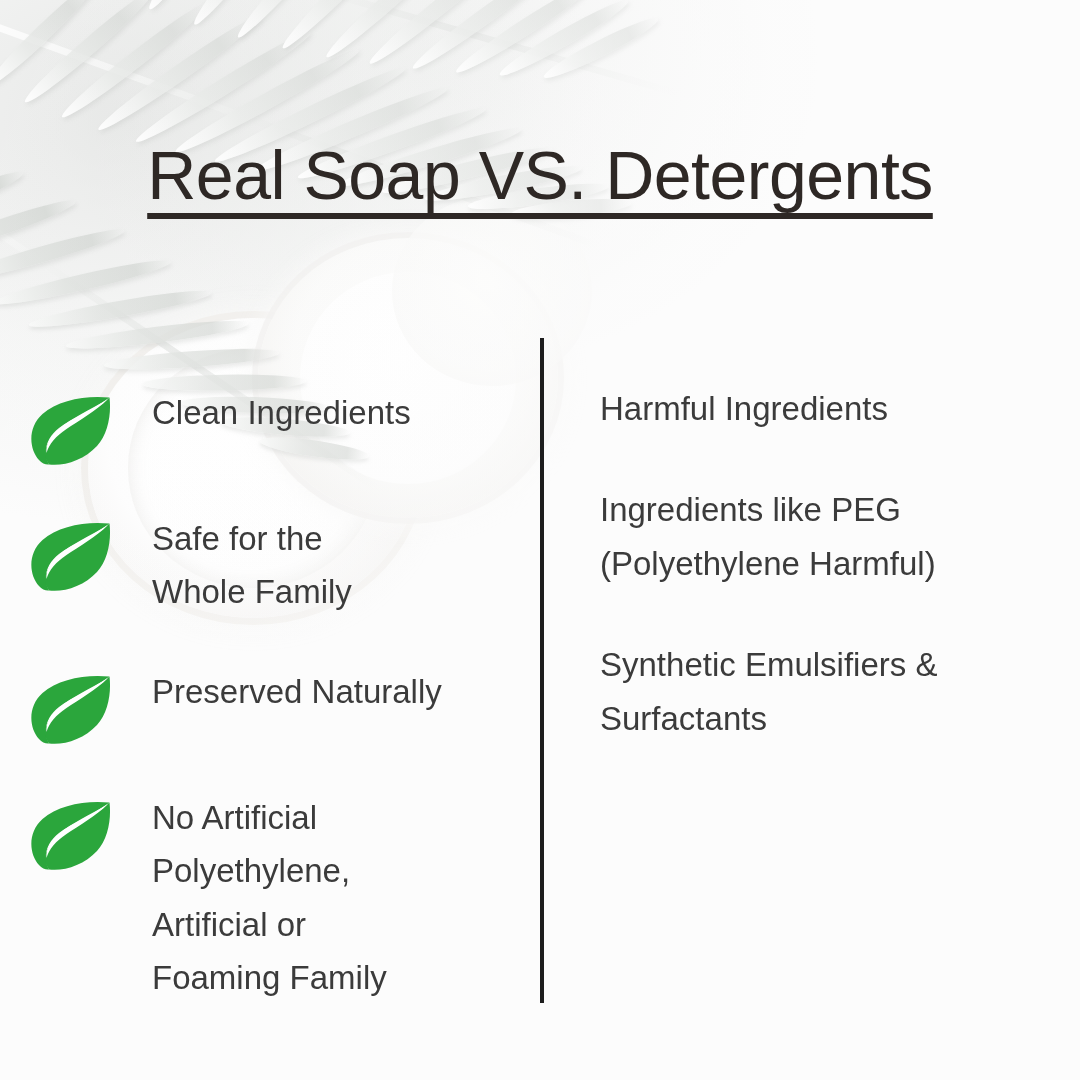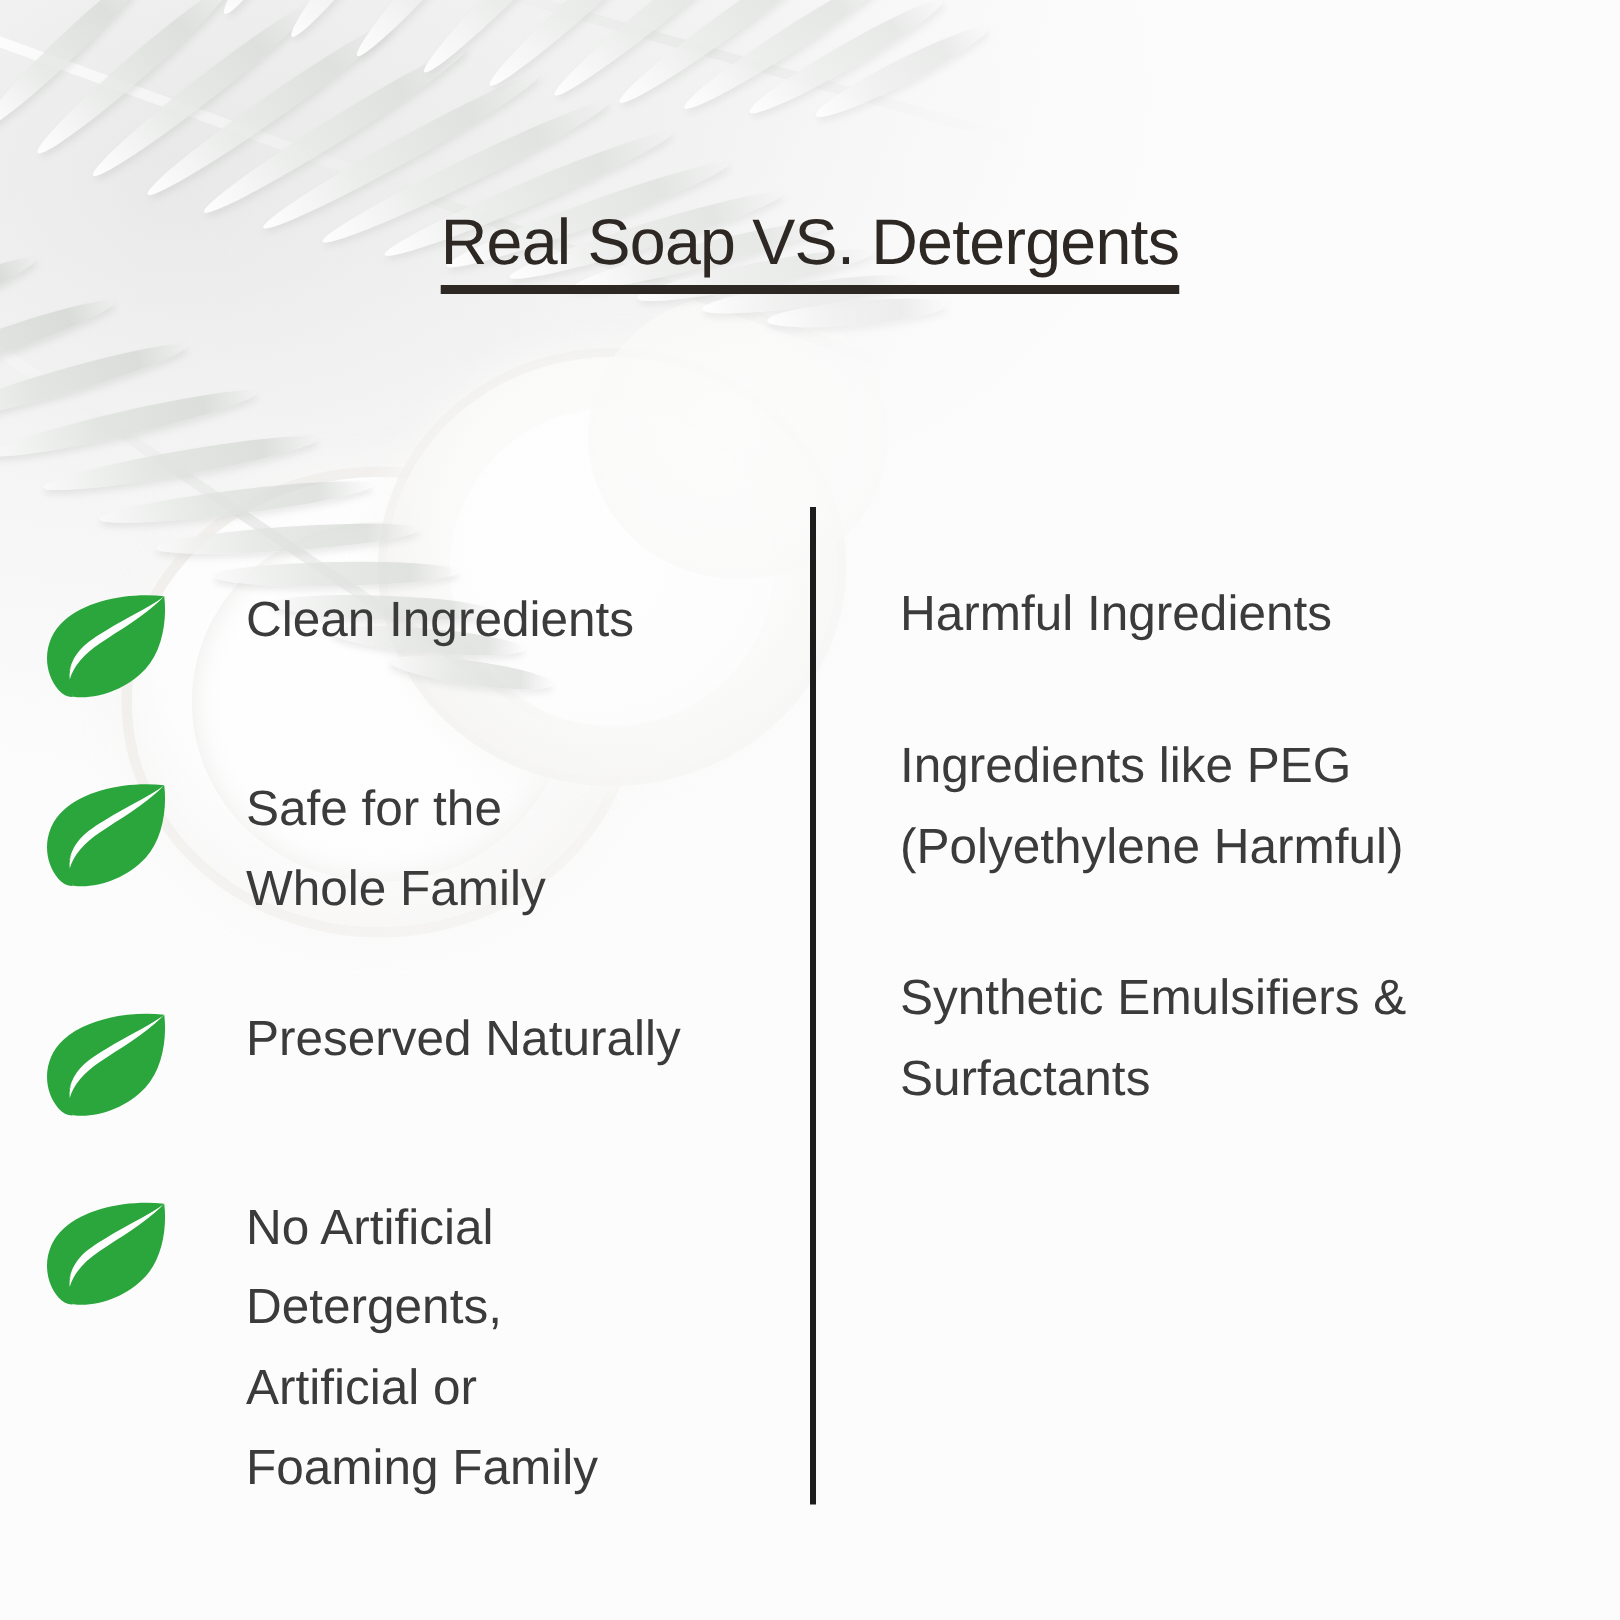--- a/index.html
+++ b/index.html
@@ -102,21 +102,21 @@
       linear-gradient(115deg, rgba(252,252,252,0) 0%, rgba(252,252,252,0.22) 34%, rgba(252,252,252,0.72) 56%, rgba(252,252,252,0.96) 72%, #fcfcfc 86%),
       linear-gradient(0deg, #fcfcfc 0%, rgba(252,252,252,0.95) 12%, rgba(252,252,252,0.25) 38%, rgba(252,252,252,0) 58%);
   }
 
   
   .title {
     position: absolute;
     left: 0; right: 0;
     top: 140px;
     text-align: center;
-    font-size: 43px;
+    font-size: 68px;
     line-height: 1.05;
     font-weight: 400;
     letter-spacing: -0.5px;
     color: #2e2825;
     text-decoration: underline;
     text-decoration-thickness: 6px;
     text-underline-offset: 14px;
     white-space: nowrap;
   }
 
@@ -136,21 +136,21 @@
     top: 382px;
   }
   .col-left  { left: 30px;  width: 490px; }
   .col-right { left: 600px; width: 450px; }
 
   .item {
     display: flex;
     align-items: flex-start;
     margin-bottom: 42px;
   }
-  .item-left { gap: 16px; }
+  .item-left { gap: 4px; }
 
   .leaf-wrap {
     flex: 0 0 auto;
     width: 118px;
     padding-top: 14px;
   }
   .leaf-icon { display: block; width: 82px; height: 70px; }
 
   .item-text {
     font-size: 33px;
@@ -274,21 +274,21 @@
     <div class="item item-left">
       <div class="leaf-wrap">
         <svg class="leaf-icon" viewBox="0 0 82 70">
           <path d="M79.5 1.5 C56 -1 28 4 12.5 18 C-2 31 -1.5 52 9 64 C12 67.5 16 69 19 68.5 C12 56 17 41 29 32 C41.5 22.5 60 16 79.5 1.5 Z" fill="#2ba63c"></path>
           <path d="M79.5 1.5 C62 18 40 26 27.5 36.5 C15 47 11.5 58.5 19 68.5 C34 70.5 54 64 67 50 C78 38 81.5 18 79.5 1.5 Z" fill="#2ba63c"></path>
           <path d="M78 3 C60 14 42 22 30.5 31.5 C20.5 39.5 15.5 48 16.5 57 C19 48 26 40 36.5 33 C49 24.5 66 15 78 3 Z" fill="#ffffff"></path>
         </svg>
       </div>
       <div class="item-text">
         <span>No Artificial</span>
-        <span>Detergents,</span>
+        <span>Polyethylene,</span>
         <span>Artificial or</span>
         <span>Foaming Family</span>
       </div>
     </div>
 
   </div>
 
   <div class="col col-right">
 
     <div class="item">

